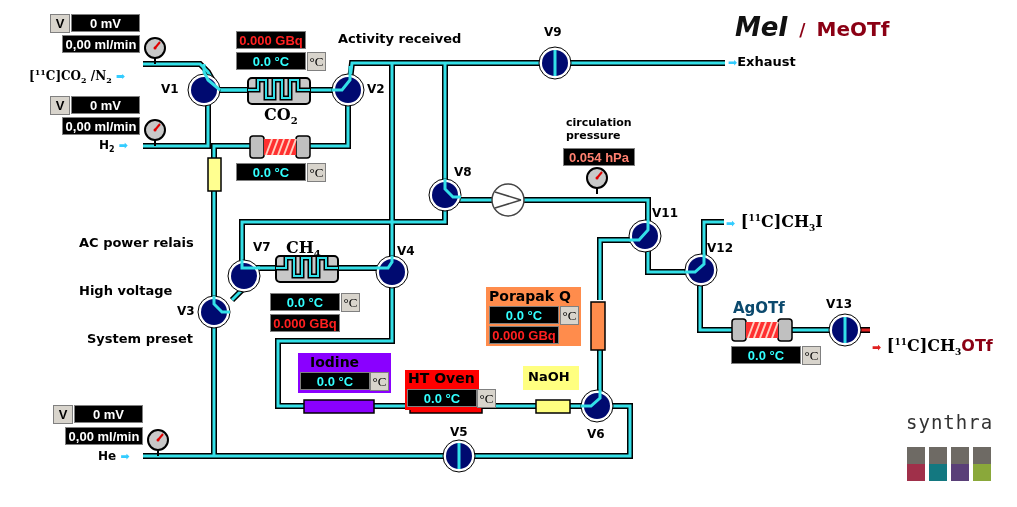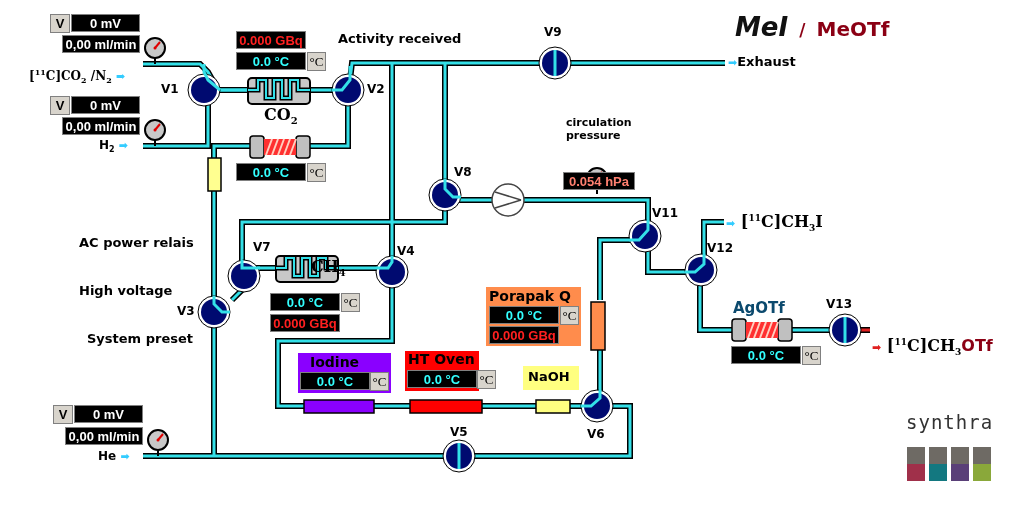--- a/index.html
+++ b/index.html
@@ -260,53 +260,53 @@
 <div class="vlbl" style="left:826px;top:297px;">V13</div>
 
 <div class="lbl" style="left:338px;top:31px;">Activity received</div>
 <div class="lbl" style="left:728px;top:54px;font-weight:normal;">
   <span class="arrow">➡</span><span style="font-weight:bold;">Exhaust</span>
 </div>
 <div class="lbl" style="left:566px;top:116px;font-size:11px;line-height:13px;">
   <div>circulation</div>
     <div>pressure</div>
 </div>
-<div class="disp salmon" style="left:563px;top:148px;width:72px;margin-top:24px;">0.054 hPa</div>
+<div class="disp salmon" style="left:563px;top:148px;width:72px;">0.054 hPa</div>
 
 <div class="lbl" style="left:79px;top:235px;">AC power relais</div>
 <div class="lbl" style="left:79px;top:283px;">High voltage</div>
 <div class="lbl" style="left:87px;top:331px;">System preset</div>
 
 <div class="disp red" style="left:236px;top:31px;width:70px;">0.000 GBq</div>
 <div class="disp cyan" style="left:236px;top:52px;width:70px;">0.0 °C</div>
 <div class="btn" style="left:307px;top:52px;width:19px;">°C</div>
 <div class="lbl" style="left:264px;top:105px;font-family:'DejaVu Serif',serif;font-size:16px;"><span>CO</span><sub style="font-size:10px;">2</sub></div>
 
 <div class="disp cyan" style="left:236px;top:163px;width:70px;">0.0 °C</div>
 <div class="btn" style="left:307px;top:163px;width:19px;">°C</div>
 
-<div class="lbl" style="left:311px;top:238px;font-family:'DejaVu Serif',serif;font-size:16px;margin-top:19px;"><span>CH</span><sub style="font-size:10px;">4</sub></div>
+<div class="lbl" style="left:286px;top:238px;font-family:'DejaVu Serif',serif;font-size:16px;"><span>CH</span><sub style="font-size:10px;">4</sub></div>
 <div class="disp cyan" style="left:270px;top:293px;width:70px;">0.0 °C</div>
 <div class="btn" style="left:341px;top:293px;width:19px;">°C</div>
 <div class="disp red" style="left:270px;top:314px;width:70px;">0.000 GBq</div>
 
 <div class="panel" style="left:486px;top:287px;width:95px;height:59px;background:#ff8c4c;">
   <div class="ptitle" style="left:3px;top:1px;">Porapak Q</div>
   <div class="disp cyan" style="left:3px;top:19px;width:70px;">0.0 °C</div>
   <div class="btn" style="left:74px;top:19px;width:19px;">°C</div>
   <div class="disp red" style="left:3px;top:39px;width:70px;">0.000 GBq</div>
 </div>
 
 <div class="panel" style="left:298px;top:353px;width:93px;height:40px;background:#8a00ff;">
   <div class="ptitle" style="left:12px;top:1px;">Iodine</div>
   <div class="disp cyan" style="left:2px;top:19px;width:70px;">0.0 °C</div>
   <div class="btn" style="left:72px;top:19px;width:19px;">°C</div>
 </div>
 
-<div class="panel" style="left:405px;top:351px;width:74px;height:40px;background:#ff0000;">
+<div class="panel" style="left:405px;top:370px;width:74px;height:40px;background:#ff0000;">
   <div class="ptitle" style="left:3px;top:0px;">HT Oven</div>
   <div class="disp cyan" style="left:2px;top:19px;width:70px;">0.0 °C</div>
   <div class="btn" style="left:72px;top:19px;width:19px;">°C</div>
 </div>
 
 <div class="panel" style="left:523px;top:366px;width:56px;height:24px;background:#ffff80;">
   <div class="ptitle" style="left:5px;top:3px;font-size:13px;">NaOH</div>
 </div>
 
 <div class="lbl" style="left:733px;top:299px;font-size:15px;color:#0c4a6e;">AgOTf</div>

